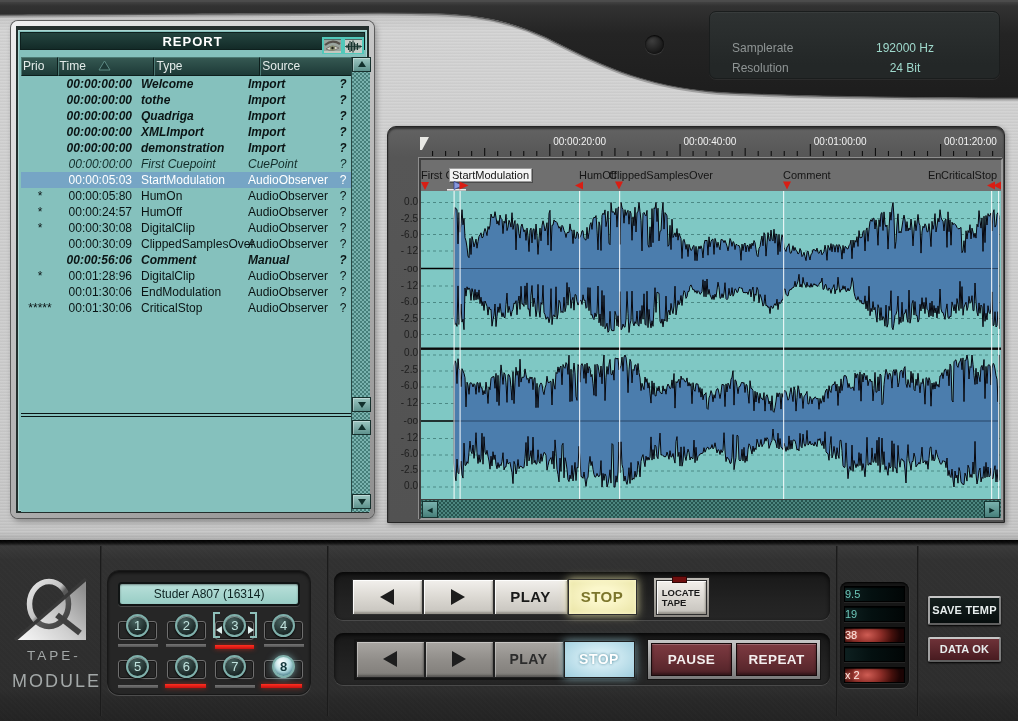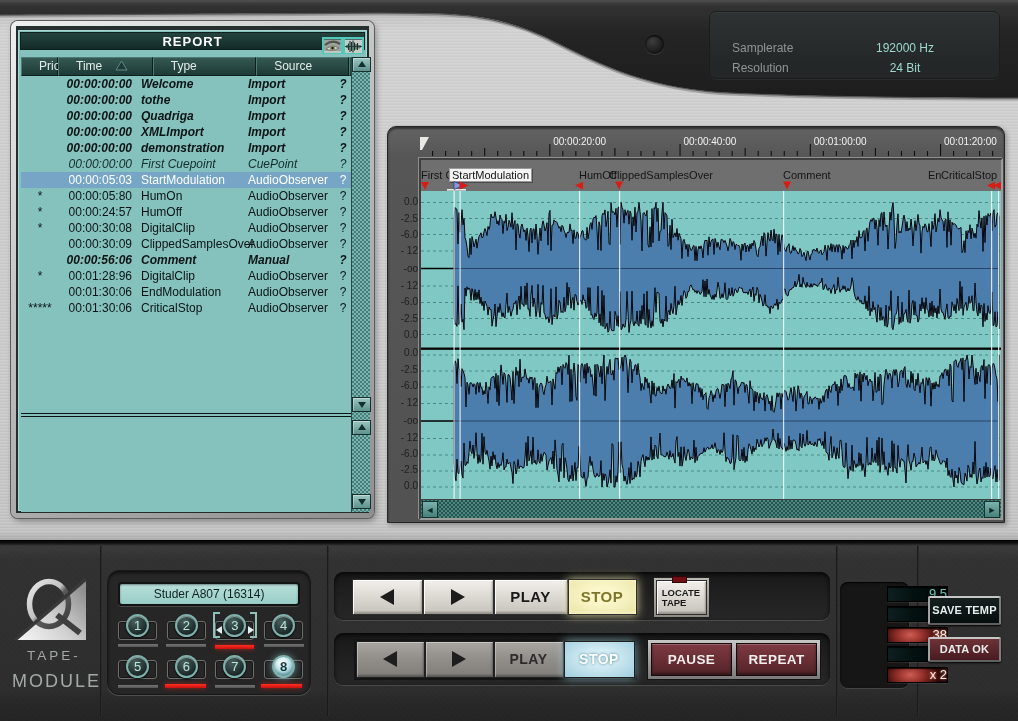--- a/index.html
+++ b/index.html
@@ -21,21 +21,21 @@
  box-shadow:0 0 0 1px #5c5c5c, 2px 3px 6px rgba(0,0,0,.35);padding:5px;}
 #rwin-in{position:relative;width:100%;height:100%;border:2px solid #222e2c;border-top:4px solid #252f2d;background:#85c1bd;
  box-shadow:inset 0 0 0 1px #aad6d2;}
 #rtitle{position:absolute;left:2px;top:2px;right:2px;height:18px;
  background:linear-gradient(180deg,#24443f,#132b28);border:1px solid #0e201e;
  color:#fff;font-weight:bold;font-size:13px;letter-spacing:1px;text-align:center;line-height:18px;}
 .ticon{position:absolute;top:7px;width:21px;height:17px;border:2px solid #52c8ba;box-shadow:inset 0 0 0 1px rgba(255,255,255,.25);}
 #rhead{position:absolute;left:3px;top:27px;width:347px;height:19px;display:flex;}
 .hc{height:100%;background:linear-gradient(180deg,#355852,#1d3a37);background-color:#24443f;
  border-right:1px solid #0d1f1d;border-left:1px solid #4d7a74;border-top:1px solid #4d7a74;border-bottom:1px solid #0d1f1d;
- color:#e4ecea;font-size:12px;line-height:17px;padding-left:17px;}
+ color:#e4ecea;font-size:12px;line-height:17px;padding-left:1px;}
 #rbody{position:absolute;left:3px;top:46px;width:330px;height:337px;background:#85c1bd;overflow:hidden;font-size:12px;color:#0a1414;}
 .rrow{position:relative;height:16px;line-height:16px;white-space:nowrap;}
 .rrow.bi{font-weight:bold;font-style:italic;}
 .rrow.it{font-style:italic;color:#132e2b;}
 .rrow.sel{background:#76a5c5;color:#fff;}
 .cprio{position:absolute;left:0px;width:38px;text-align:center;}
 .ctime{position:absolute;left:36px;width:75px;text-align:right;}
 .ctype{position:absolute;left:120px;}
 .csrc{position:absolute;left:227px;}
 .cq{position:absolute;left:316px;width:12px;text-align:center;}
@@ -96,21 +96,21 @@
 .stopY{background:radial-gradient(ellipse at 50% 45%,#fbf7cb 30%,#e9e3a4);color:#7c762c;box-shadow:0 0 9px rgba(250,245,180,.8), inset 0 0 4px #fffbd0;}
 .stopC{background:radial-gradient(ellipse at 50% 45%,#d7eef5 25%,#9fcede);color:#fff;text-shadow:0 0 3px #3e7e92;box-shadow:0 0 9px rgba(170,225,240,.7);}
 .mrn{background:linear-gradient(180deg,#7d3a41 0,#6b3036 45%,#512328);border:1px solid #180a0c;
  display:flex;align-items:center;justify-content:center;font-weight:bold;color:#f3eeee;letter-spacing:.4px;
  box-shadow:inset 0 1px 0 rgba(255,255,255,.22), inset 0 -2px 3px rgba(0,0,0,.4);}
 
 #spd{left:840px;top:582px;width:69px;height:106px;background:#161616;border-radius:8px;
  box-shadow:inset 0 1px 2px #000, 0 1px 0 #444, 1px 0 0 #3a3a3a;padding:2px 3px;}
 .lcdr{position:absolute;left:844px;width:61px;height:16px;border:1px solid #000;
  background:linear-gradient(90deg,#0e2020,#041010 45%,#010606);
- color:#6cc6b8;font-size:13px;text-align:right;line-height:14px;box-shadow:inset 0 1px 1px rgba(0,0,0,.8),0 1px 0 rgba(255,255,255,.07);margin-left:43px;}
+ color:#6cc6b8;font-size:11px;text-align:left;line-height:14px;box-shadow:inset 0 1px 1px rgba(0,0,0,.8),0 1px 0 rgba(255,255,255,.07);}
 .lcdr.red{background:radial-gradient(ellipse 58% 150% at 38% 50%,#cf5d54 0,#92302a 38%,#45100c 72%,#1c0404 95%);color:#ffeae4;text-shadow:0 0 3px #ff9888;}
 .fbtn{position:absolute;left:928px;width:73px;border:2px solid;border-color:#c6c6c6 #7d7d7d #5f5f5f #a2a2a2;
  border-radius:2px;color:#e8eeee;font-weight:bold;font-size:11px;text-align:center;box-shadow:0 1px 2px #000;letter-spacing:.2px;}
 #save{top:596px;height:29px;background:linear-gradient(180deg,#15201f,#060d0d);line-height:25px;}
 #dataok{top:637px;height:25px;background:linear-gradient(180deg,#6e3238,#481b20);line-height:21px;}
 
 .sbtrack2{background:repeating-conic-gradient(#4c857f 0% 25%, #275550 0% 50%) 0 0/4px 4px;}
 .mlab{color:#151515;}
 #qlogo{left:13px;top:574px;}
 .brk{position:absolute;width:7px;height:26px;top:612px;}

